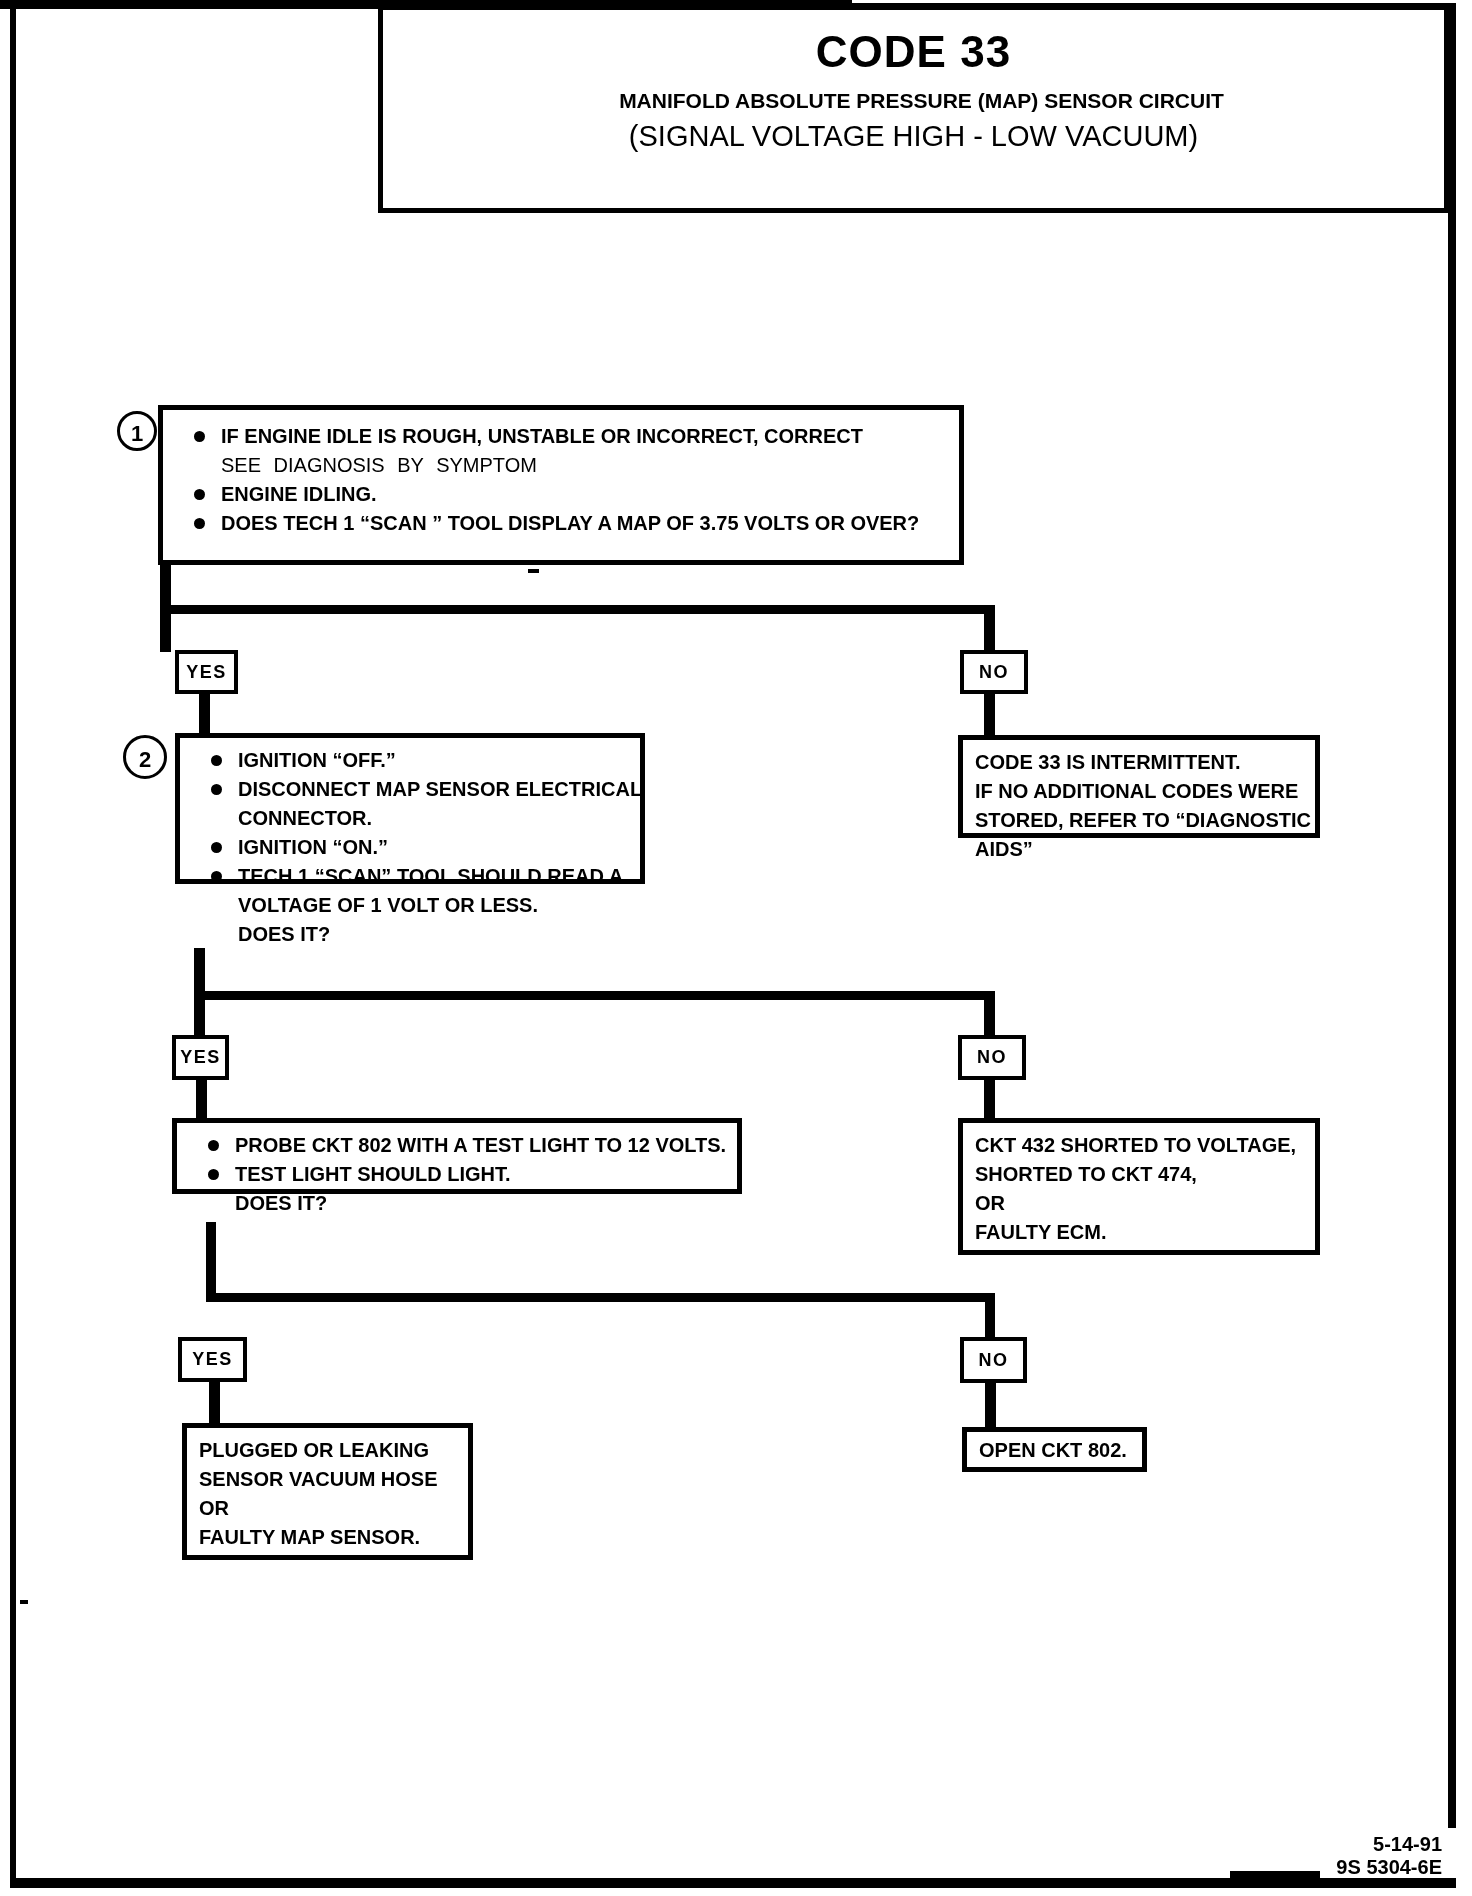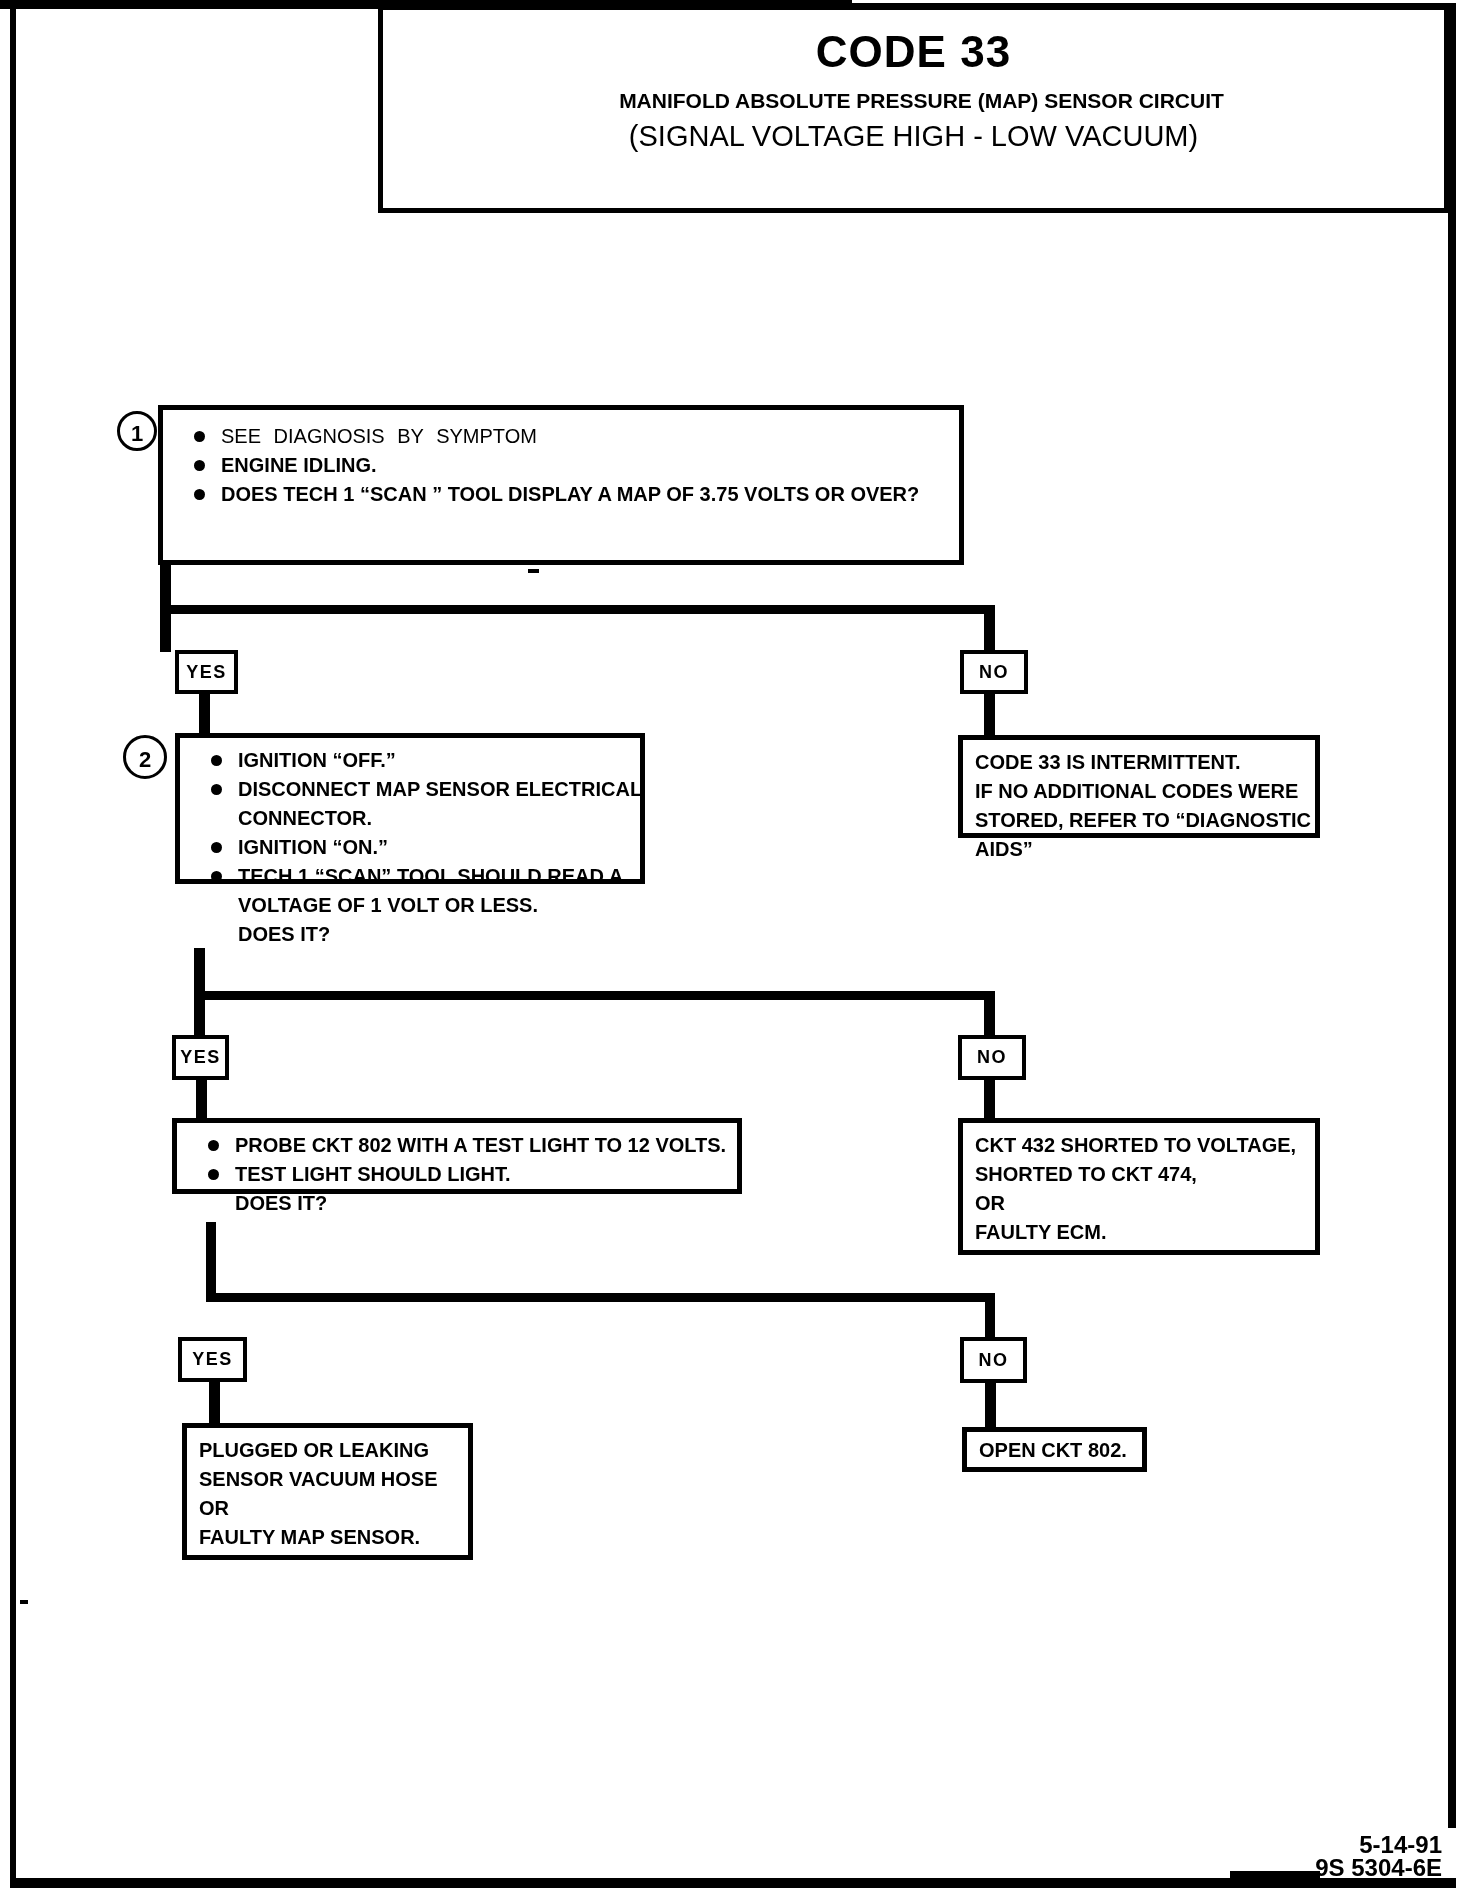--- a/index.html
+++ b/index.html
@@ -20,21 +20,21 @@
   .plain{padding:8px 0 0 12px;}
   .tag{position:absolute;background:#fff;border:4px solid #000;box-sizing:border-box;
        display:flex;align-items:center;justify-content:center;
        font-weight:bold;font-size:18px;letter-spacing:1.5px;}
   .titlebox{position:absolute;left:378px;top:5px;width:1071px;height:208px;
             background:#fff;border:5px solid #000;box-sizing:border-box;text-align:center;}
   .t1{margin-top:17px;font-weight:bold;font-size:44px;line-height:50px;letter-spacing:1px;}
   .t2{margin-top:5px;font-weight:bold;font-size:21px;line-height:38px;margin-left:16px;}
   .t3{font-weight:normal;font-size:29px;line-height:32px;}
   .footer{position:absolute;right:30px;top:1833px;text-align:right;
-          font-weight:bold;font-size:24px;line-height:23px;}
+          font-weight:bold;font-size:20px;line-height:23px;}
 </style>
 </head>
 <body>
 
 <div class="page">
 
   <div class="bar" style="left:0;top:0;width:852px;height:9px;"></div>
   <div class="bar" style="left:852px;top:3px;width:604px;height:8px;"></div>
   <div class="bar" style="left:1060px;top:3px;width:18px;height:10px;"></div>
   <div class="bar" style="left:1083px;top:3px;width:11px;height:10px;"></div>
@@ -72,20 +72,21 @@
   <div class="bar" style="left:209px;top:1382px;width:11px;height:41px;"></div>
   <div class="bar" style="left:985px;top:1383px;width:11px;height:44px;"></div>
 
   <div class="circ" style="left:117px;top:411px;">1</div>
   <div class="circ" style="left:123px;top:735px;width:44px;height:44px;line-height:44px;">2</div>
 
   <div class="box thick txt bullets" style="left:158px;top:405px;width:806px;height:160px;padding-top:12px;">
     <div class="bullet">
       <span class="dot"></span>
       <div class="bl">
+        <div class="ln">IF ENGINE IDLE IS ROUGH, UNSTABLE OR INCORRECT, CORRECT</div>
         <div class="ln lite">SEE DIAGNOSIS BY SYMPTOM</div>
       </div>
     </div>
     <div class="bullet">
       <span class="dot"></span>
       <div class="bl">
         <div class="ln">ENGINE IDLING.</div>
       </div>
     </div>
     <div class="bullet">

